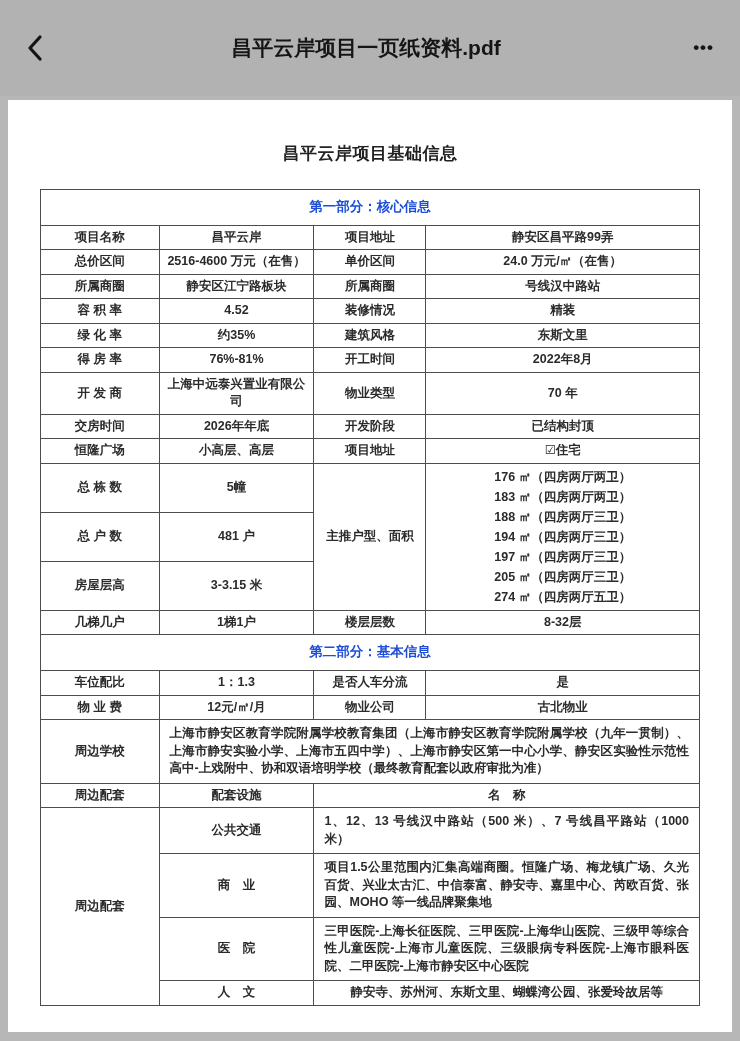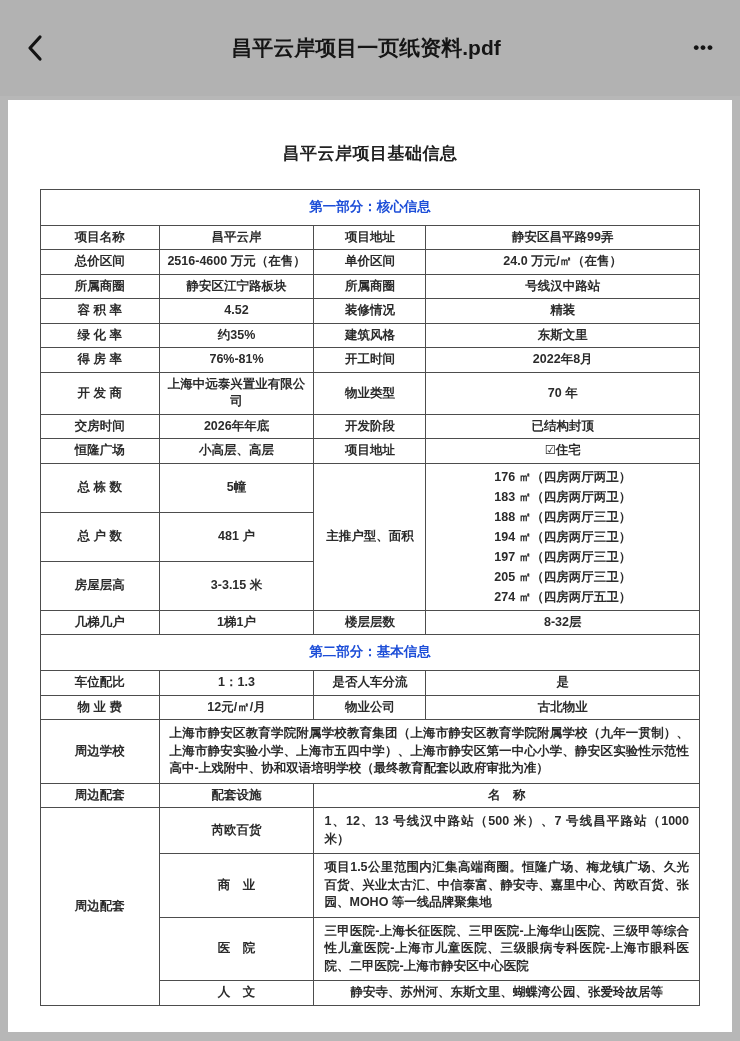--- a/index.html
+++ b/index.html
@@ -204,21 +204,21 @@
     </tr>
 
     <tr>
       <td>周边配套</td>
       <td>配套设施</td>
       <td colspan="2">名　称</td>
     </tr>
 
     <tr>
       <td rowspan="4">周边配套</td>
-      <td>芮欧百货</td>
+      <td>公共交通</td>
       <td class="long" colspan="2">1、12、13 号线汉中路站（500 米）、7 号线昌平路站（1000 米）</td>
     </tr>
     <tr>
       <td>商　业</td>
       <td class="long" colspan="2">项目1.5公里范围内汇集高端商圈。恒隆广场、梅龙镇广场、久光百货、兴业太古汇、中信泰富、静安寺、嘉里中心、芮欧百货、张园、MOHO 等一线品牌聚集地</td>
     </tr>
     <tr>
       <td>医　院</td>
       <td class="long" colspan="2">三甲医院-上海长征医院、三甲医院-上海华山医院、三级甲等综合性儿童医院-上海市儿童医院、三级眼病专科医院-上海市眼科医院、二甲医院-上海市静安区中心医院</td>
     </tr>

